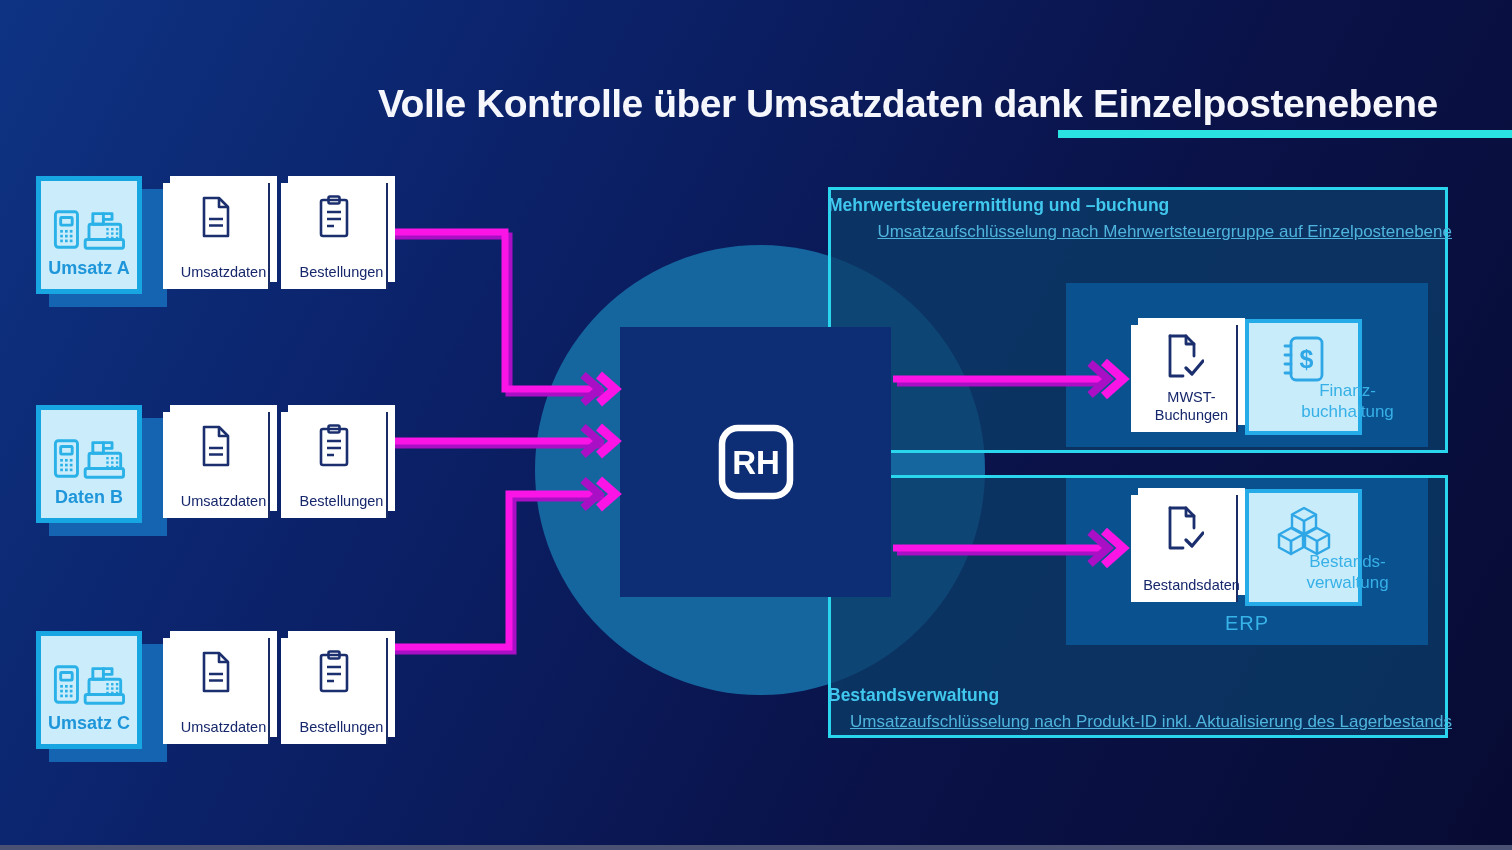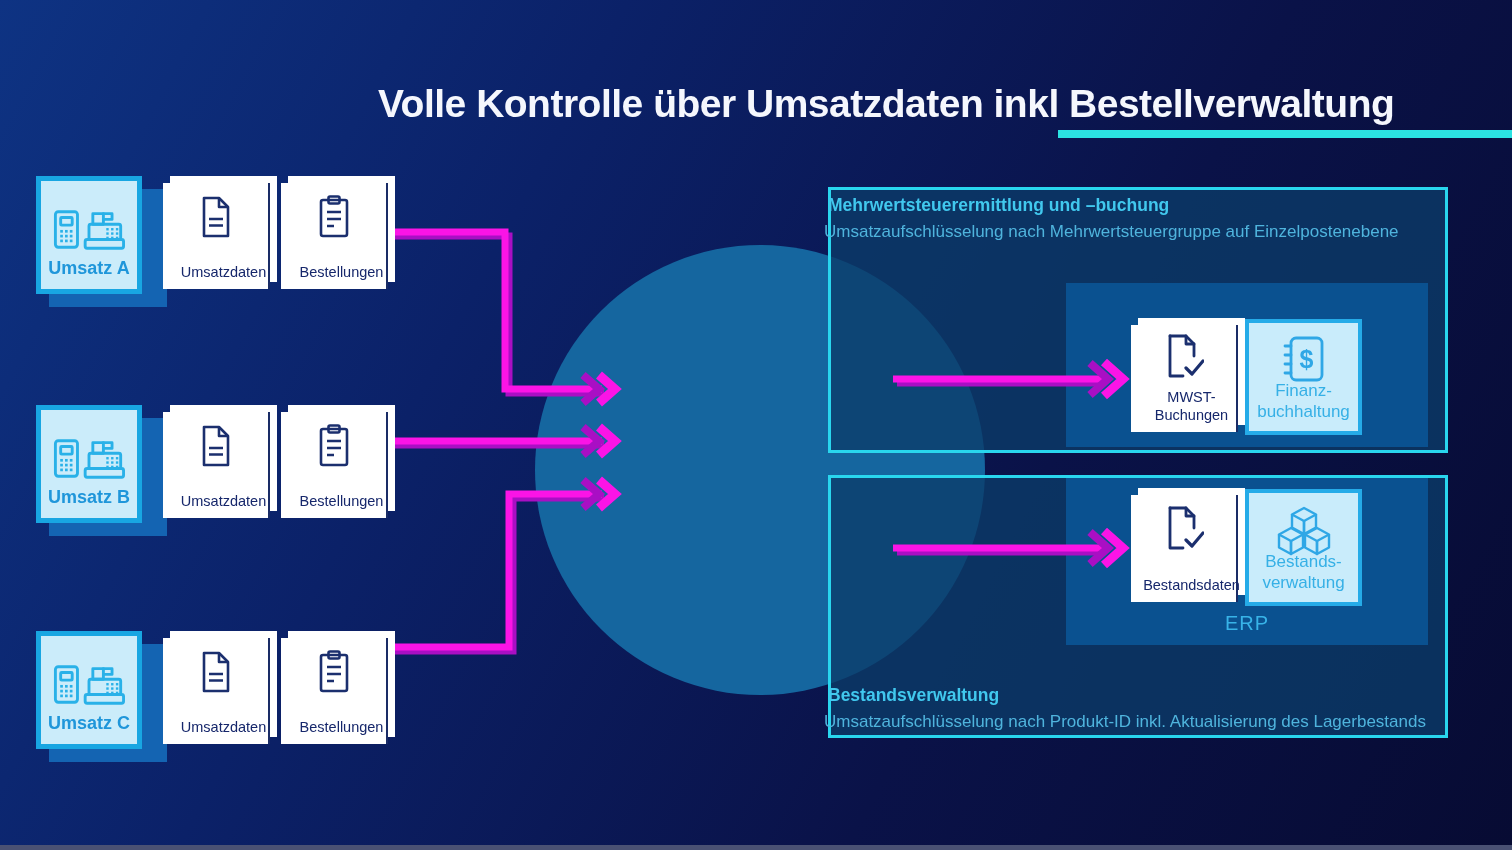--- a/index.html
+++ b/index.html
@@ -18,21 +18,21 @@
   .panel{
     left:828px;width:620px;background:rgba(12,60,105,0.78);
     border:3px solid #29d6ee;box-sizing:border-box;
   }
   .panel-1{top:187px;height:266px;}
   .panel-2{top:475px;height:263px;}
   .inner-rect{background:#0a5190;}
   .inner-1{left:1066px;top:283px;width:362px;height:164px;}
   .inner-2{left:1066px;top:478px;width:362px;height:167px;}
   .panel-title{left:828px;width:620px;font-size:17.5px;font-weight:bold;color:#41c8ee;}
-  .panel-sub{left:824px;width:628px;text-align:left;font-size:17px;color:#4fb4dd;}
+  .panel-sub{left:824px;width:628px;text-align:right;font-size:17px;color:#4fb4dd;text-decoration:underline;}
   .hub{left:620px;top:327px;width:271px;height:270px;background:#0d2d74;display:flex;align-items:center;justify-content:center;}
   .hub-caption{left:668px;top:631px;width:176px;text-align:center;font-size:17px;line-height:1.25;color:#52c5f0;white-space:pre-line;}
   .erp-label{left:1066px;top:612px;width:362px;text-align:center;font-size:20px;color:#38b3e8;letter-spacing:1px;}
 
   .back-square{background:#1464b2;width:118px;height:118px;}
   .umsatz-box{
     width:106px;height:118px;box-sizing:border-box;
     background:#cbecfa;border:5px solid #18a6e2;
   }
   .umsatz-label{position:absolute;left:0;bottom:10px;width:100%;text-align:center;
@@ -43,46 +43,52 @@
     border-right:2px solid #1a2c66;
   }
   .paper-label{position:absolute;left:0;bottom:9px;width:100%;text-align:center;
     font-size:14.5px;color:#16276b;margin-left:8px;}
   .paper-label.two-line{bottom:8px;line-height:1.25;}
   .app-box{
     width:117px;height:116px;box-sizing:border-box;
     background:#c9ecfb;border:4px solid #25abe8;
   }
   .app-label{position:absolute;left:0;bottom:9px;width:100%;text-align:center;
-    font-size:17px;line-height:1.2;color:#36b0e6;}
+    font-size:17px;line-height:1.2;color:#36b0e6;padding-left:44px;}
   .box-icon{position:absolute;left:50%;transform:translateX(-50%);}
   .bottom-strip{left:0;top:845px;width:1512px;height:5px;background:#4a5173;}
   svg{display:block;}
 </style>
 </head>
 <body>
 
 <div class="stage">
 
-  <div class="abs page-title">Volle Kontrolle über Umsatzdaten inkl Bestellverwaltung</div>
+  <div class="abs page-title">Volle Kontrolle über Umsatzdaten dank Einzelpostenebene</div>
   <div class="abs title-underline"></div>
 
   <div class="abs circle"></div>
 
   <div class="abs panel panel-1"></div>
   <div class="abs panel panel-2"></div>
   <div class="abs inner-rect inner-1"></div>
   <div class="abs inner-rect inner-2"></div>
 
   <div class="abs panel-title" style="top:195px;">Mehrwertsteuerermittlung und –buchung</div>
   <div class="abs panel-sub" style="top:222px;">Umsatzaufschlüsselung nach Mehrwertsteuergruppe auf Einzelpostenebene</div>
   <div class="abs panel-title" style="top:685px;">Bestandsverwaltung</div>
   <div class="abs erp-label">ERP</div>
   <div class="abs panel-sub" style="top:712px;">Umsatzaufschlüsselung nach Produkt-ID inkl. Aktualisierung des Lagerbestands</div>
 
+  <div class="abs hub">
+    <svg width="78" height="78" viewBox="0 0 78 78">
+      <rect x="5" y="5" width="68" height="68" rx="16" fill="none" stroke="#ffffff" stroke-width="6.5"></rect>
+      <text x="39" y="51" text-anchor="middle" font-family="Liberation Sans, sans-serif" font-size="33" font-weight="bold" fill="#ffffff">RH</text>
+    </svg>
+  </div>
 
   <svg class="abs" style="left:0;top:0;" width="1512" height="850" viewBox="0 0 1512 850">
     <g stroke="#a90fc4" stroke-width="7" fill="none" transform="translate(4,4)">
       <path d="M389 232 H505 V389 H600"></path>
       <path d="M389 441 H600"></path>
       <path d="M389 647 H509 V494 H600"></path>
       <path d="M893 379 H1100"></path>
       <path d="M893 548 H1100"></path>
     </g>
     <g stroke="#fb14e6" stroke-width="7" fill="none">
@@ -186,21 +192,21 @@
           <rect x="61" y="24" width="2.5" height="2.5"></rect>
           <rect x="66" y="24" width="2.5" height="2.5"></rect>
           <rect x="56" y="28.5" width="2.5" height="2.5"></rect>
           <rect x="61" y="28.5" width="2.5" height="2.5"></rect>
           <rect x="66" y="28.5" width="2.5" height="2.5"></rect>
           <rect x="56" y="33" width="2.5" height="2.5"></rect>
           <rect x="61" y="33" width="2.5" height="2.5"></rect>
           <rect x="66" y="33" width="2.5" height="2.5"></rect>
         </g>
     </svg>
-    <div class="umsatz-label">Umsatz B</div>
+    <div class="umsatz-label">Daten B</div>
   </div>
   <div class="abs paper-back" style="left:170px;top:405px;"></div>
   <div class="abs paper-box" style="left:163px;top:412px;">
     <svg class="box-icon" style="top:13px;" width="34" height="42" viewBox="0 0 34 42" fill="none" stroke="#1b2f6e" stroke-width="2.6" stroke-linejoin="round">
       <path d="M5 2 h15 l9 9 v29 h-24 z"></path>
         <path d="M20 2 v9 h9"></path>
         <path d="M10 23 h14 M10 29.5 h14"></path>
     </svg>
     <div class="paper-label">Umsatzdaten</div>
   </div>

